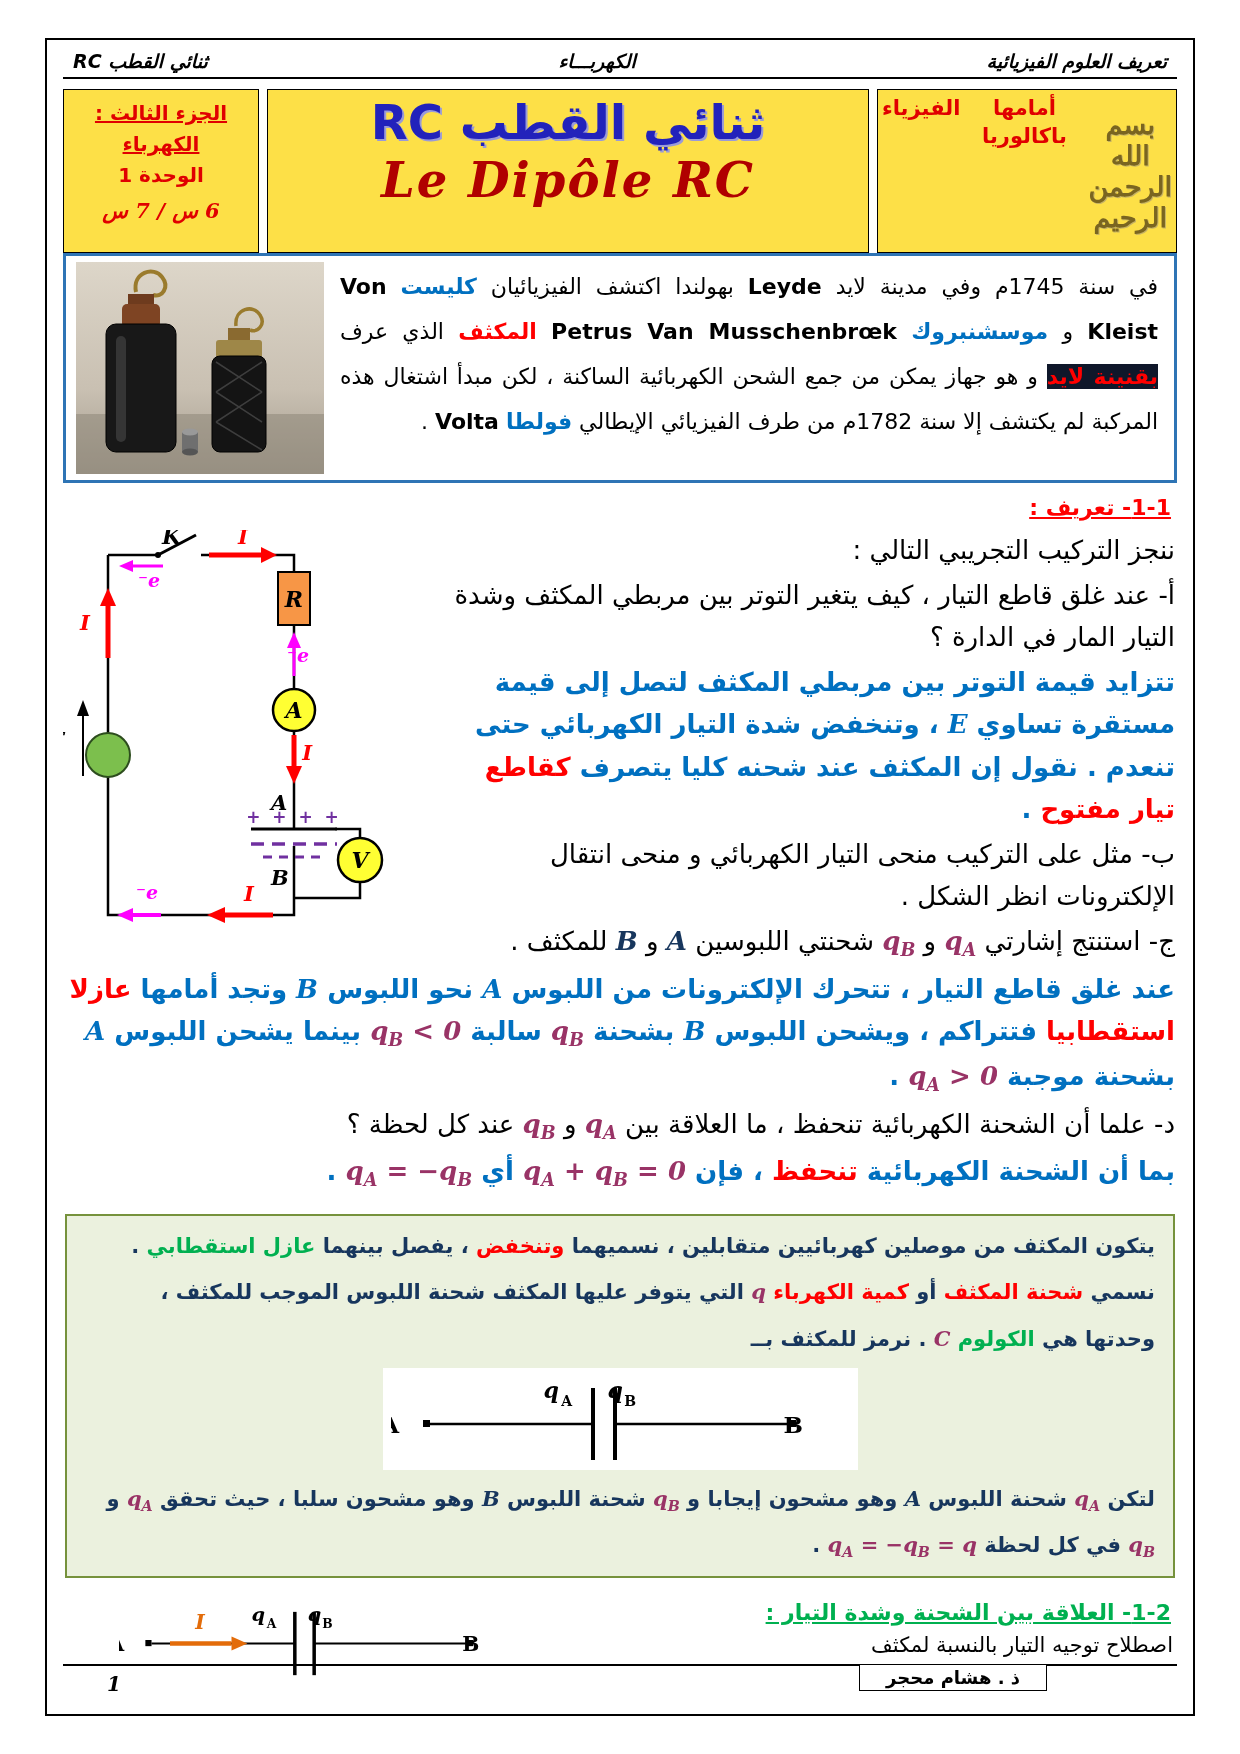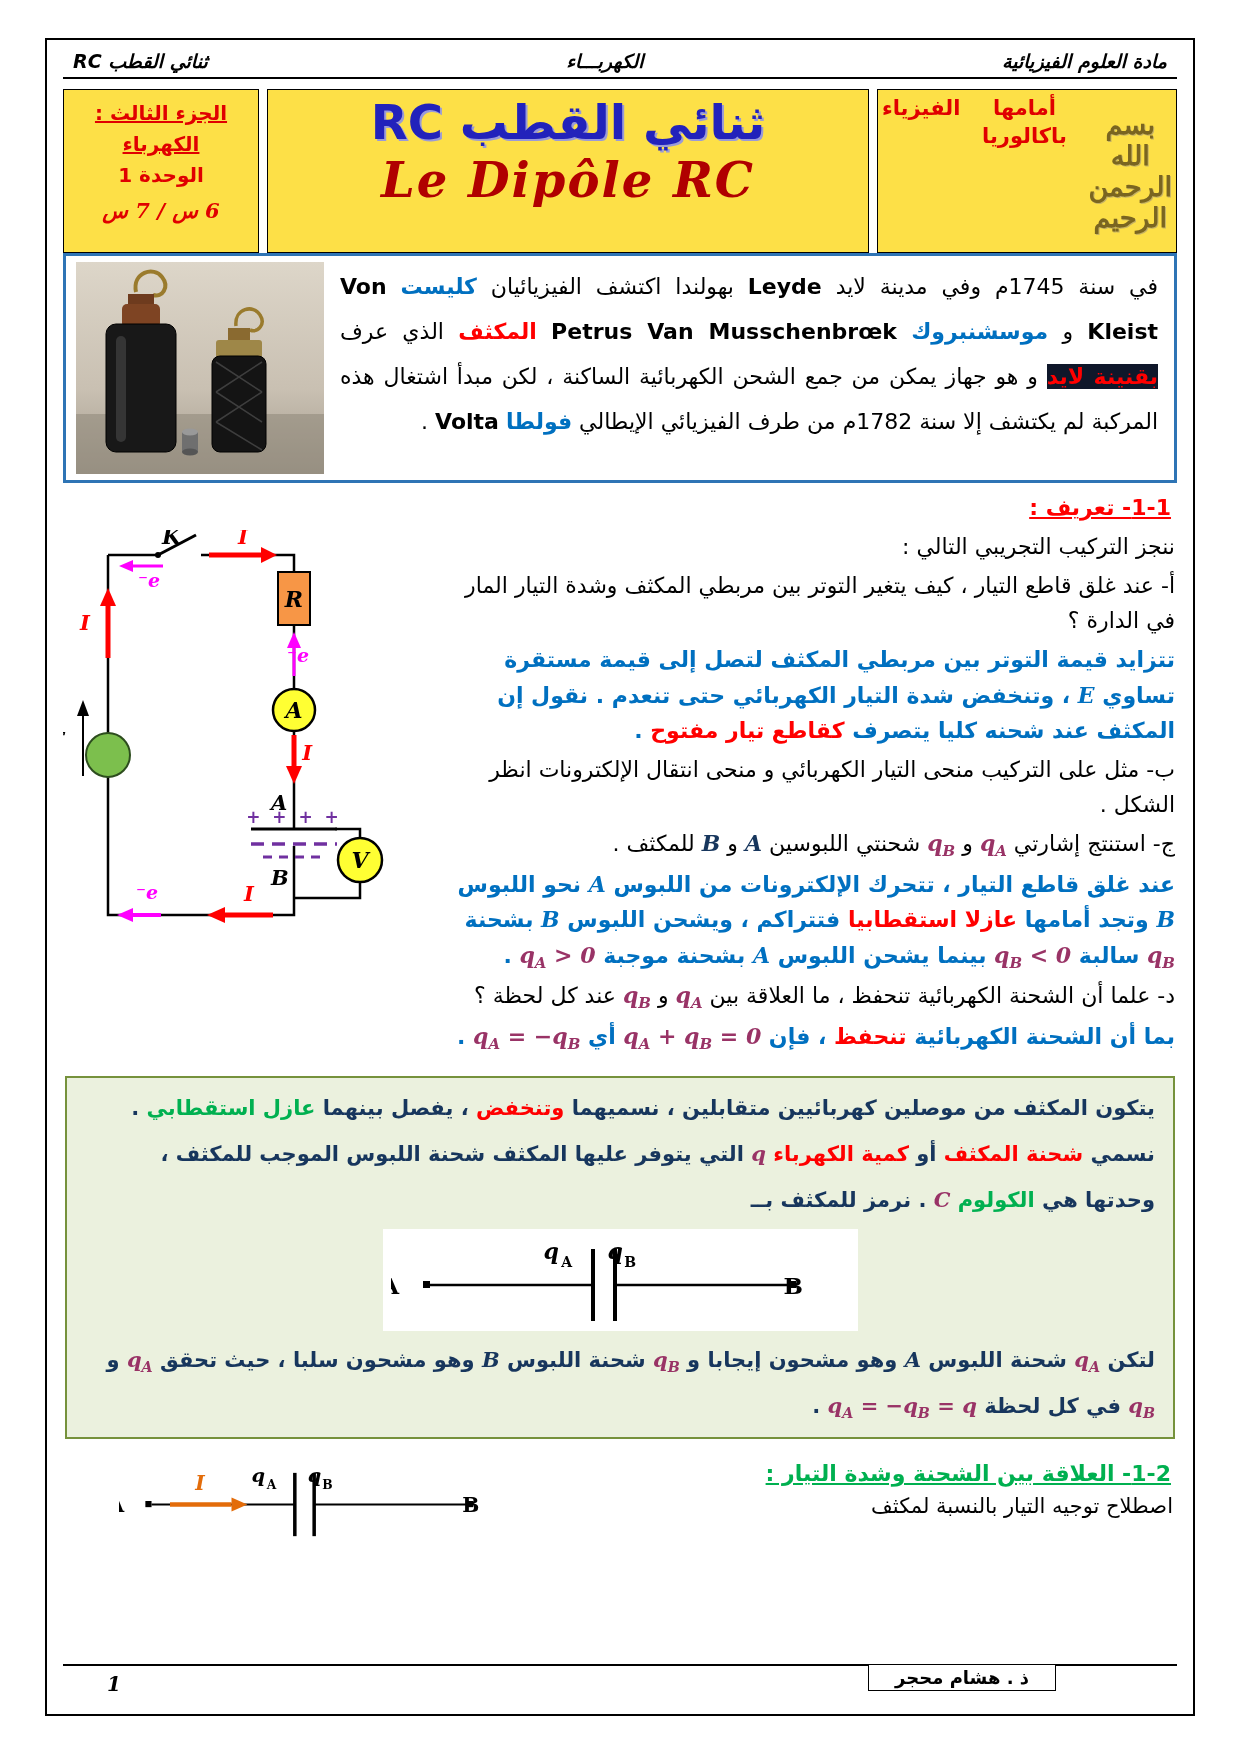--- a/index.html
+++ b/index.html
@@ -32,21 +32,21 @@
   .h-red { color:#FF0000; text-decoration:underline; }
   .h-red.big { font-size:24px; }
   .h-green { color:#00B050; text-decoration:underline; }
 
   .history-box { border:3px solid #2E74B5; padding:6px 10px; overflow:hidden; min-height:228px; }
   .jar-img { float:left; width:248px; height:212px; margin-right:16px; }
   .history-text { font-size:22px; line-height:2.05; text-align:justify; padding:2px 6px; }
 
   .def-block { overflow:hidden; margin-top:2px; }
   .circuit { float:left; width:355px; height:402px; margin:4px 14px 4px 0; }
-  .def-block p { font-size:22px; line-height:1.62; text-align:right; margin:3px 2px; }
+  .def-block p { font-size:26px; line-height:1.62; text-align:right; margin:3px 2px; }
 
   .blue { color:#0070C0; font-weight:bold; }
   .red { color:#FF0000; font-weight:bold; }
   .green { color:#00B050; font-weight:bold;text-align:right; }
   .navy { color:#17365D; font-weight:bold; }
   .mar { color:#993366; font-weight:bold; }
   .dk { color:#17365D; font-weight:bold; }
   .b { font-weight:bold; }
   .hl { background:#0f172a; }
   .math { font-family:"DejaVu Serif", serif; font-style:italic; font-weight:bold; }
@@ -55,37 +55,37 @@
 
   .green-box { border:2px solid #76923C; background:#EBF1DE; padding:8px 18px; margin:16px 2px 10px; }
   .green-box p { font-size:21px; line-height:2.15; text-align:right; }
   .cap-fig { width:475px; height:102px; background:#fff; margin:6px auto; padding:2px 8px; }
 
   .s12 { overflow:hidden; margin-top:6px; }
   .cap-fig2 { float:left; width:400px; height:100px; margin:8px 24px 0 56px; }
   .s12 p { font-size:21px; text-align:right; margin:8px 4px; }
 
   .footer { position:absolute; bottom:12px; left:16px; right:16px; border-top:2px solid #000; height:38px; }
-  .teacher { position:absolute; right:121px; top:-2px; border:1.5px solid #000;
+  .teacher { position:absolute; right:130px; top:-2px; border:1.5px solid #000;
              padding:2px 26px; font-weight:bold; font-size:18px; background:#fff; }
   .pagenum { position:absolute; left:44px; top:6px; font-family:"DejaVu Serif", serif;
              font-style:italic; font-weight:bold; font-size:20px; }
 
   svg text { font-family:"DejaVu Serif", serif; }
   svg .it { font-style:italic; font-weight:bold; }
   svg .bd { font-weight:bold; }
   svg .sans { font-family:"DejaVu Sans", sans-serif; }
 </style>
 </head>
 <body>
 
 <div class="page">
 
   <div class="header">
-    <span>مادة العلوم الفيزيائية</span>
+    <span>تعريف العلوم الفيزيائية</span>
     <span>الكهربـــاء</span>
     <span>ثنائي القطب  RC</span>
   </div>
 
   <div class="banner">
     <div class="box level-box">
       <div class="bismillah">
         <span>بسم الله الرحمن الرحيم</span>
       </div>
       <div class="lvl">أمامها باكالوريا</div>

